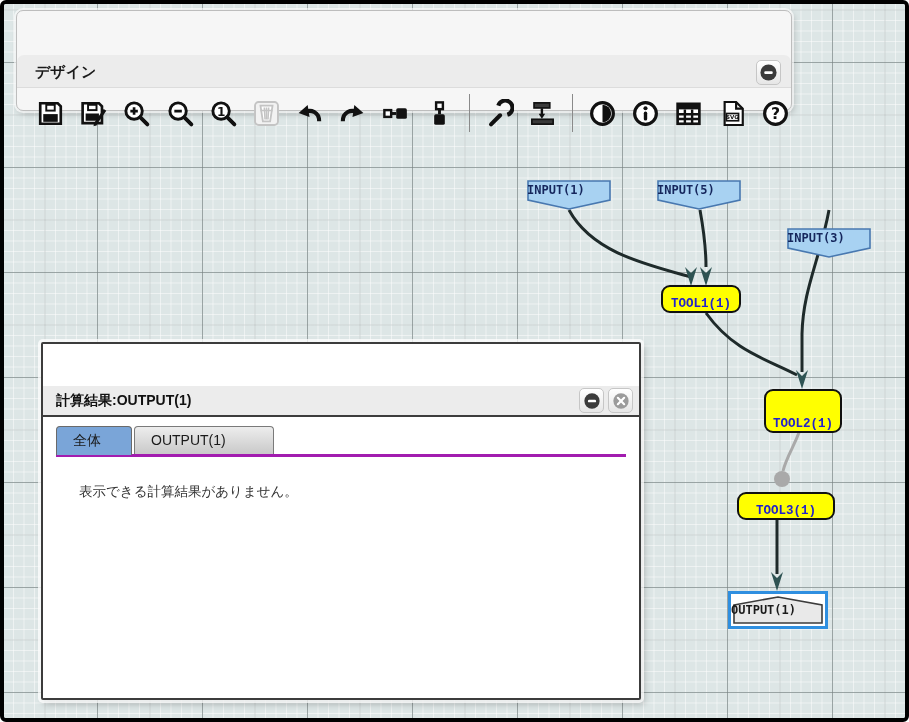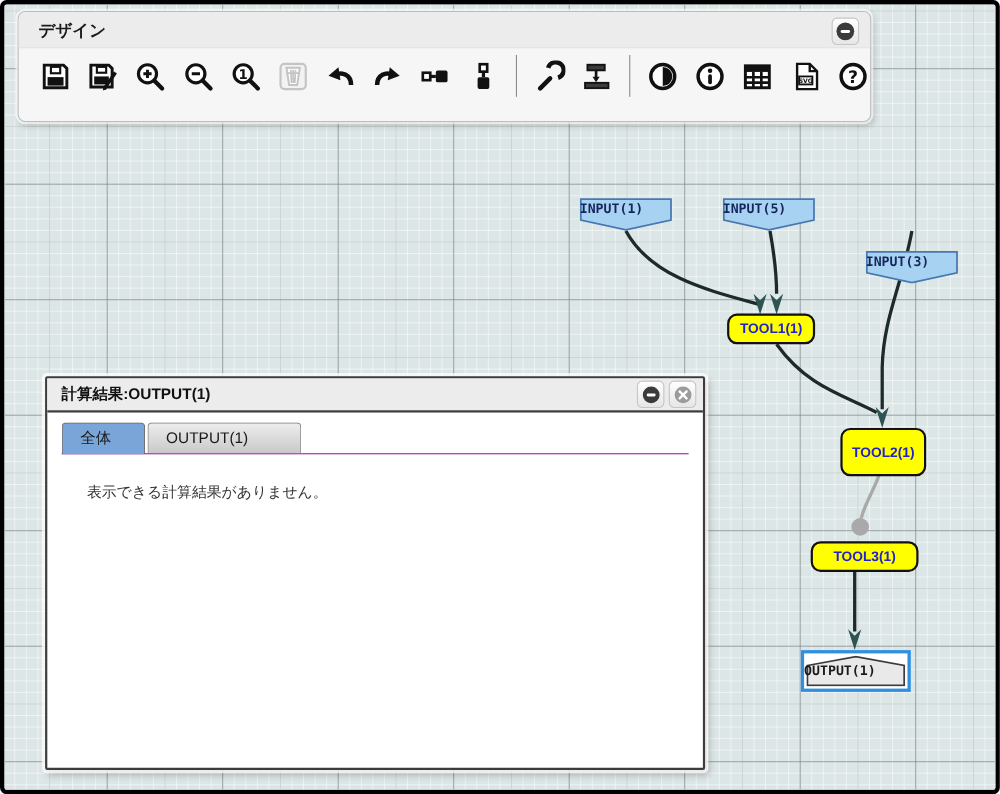--- a/index.html
+++ b/index.html
@@ -19,45 +19,45 @@
     background-position:-12px 58px,-12px 58px,-12px 5.5px,-12px 5.5px,-1.5px -5px,-1.5px -5px;}
   
   .edges{position:absolute;inset:0;z-index:1;pointer-events:none;}
   
   .node{position:absolute;z-index:2;}
   .node-label{position:absolute;left:0;width:100%;
     font-family:"DejaVu Sans Mono",monospace;font-weight:bold;font-size:12px;letter-spacing:0;}
   .input-label{top:3px;color:#15265C;}
   .output-label{top:9px;color:#1b1b1b;}
   .tool-node{box-sizing:border-box;background:#FFFF00;border:2px solid #111;border-radius:9px;
-    display:flex;align-items:center;justify-content:center;
-    font-family:Liberation Sans, sans-serif;font-weight:bold;font-size:12.5px;color:#2222CC;}
+    display:flex;align-items:flex-end;justify-content:center;
+    font-family:Liberation Mono, monospace;font-weight:bold;font-size:12.5px;color:#2222CC;}
   .selection-box{position:absolute;z-index:2;box-sizing:border-box;border:3px solid #2F8FE0;
     background:#fff;padding:2px 2px;}
   
   .float-win{position:absolute;z-index:10;box-sizing:border-box;}
   .toolbar-win{left:12px;top:6px;width:776px;height:101px;background:#f6f6f6;
     border:1px solid #bdbdbd;border-radius:7px;
     box-shadow:0 0 0 2px rgba(255,255,255,.65), 2px 3px 6px rgba(0,0,0,.20);}
   .toolbar-titlebar{height:30px;display:flex;align-items:center;justify-content:space-between;
-    padding:2px 10px 0 18px;background:#ececec;border-radius:7px 7px 0 0;border-bottom:1px solid #dcdcdc;}
+    padding:2px 10px 0 18px;background:#ececec;border-radius:7px 7px 0 0;border-bottom:1px solid #dcdcdc;margin-top:44px;}
   .toolbar-title{font-weight:bold;font-size:15px;color:#1a1a1a;}
   .winbtn{width:23px;height:23px;border:1px solid #c6c6c6;border-radius:5px;
     background:linear-gradient(#ffffff,#e6e6e6);display:inline-flex;align-items:center;justify-content:center;cursor:pointer;}
   .icon-row{display:flex;align-items:center;padding:6px 0 0 18px;gap:12px;}
   .tb-icon{width:32px;height:36px;display:flex;align-items:center;justify-content:center;cursor:pointer;}
   .tb-sep{width:1px;height:38px;background:#8a8a8a;margin:0 2px;}
   
   .result-win{left:37px;top:338px;width:600px;height:358px;background:#fff;border:2px solid #3c3c3c;
     border-radius:2px;box-shadow:0 0 0 3px rgba(255,255,255,.75), 3px 4px 7px rgba(0,0,0,.25);}
   .result-titlebar{height:29px;background:#ececec;border-bottom:2px solid #3c3c3c;
-    display:flex;align-items:center;justify-content:space-between;padding:0 6px 0 13px;}
+    display:flex;align-items:center;justify-content:space-between;padding:0 6px 0 13px;margin-top:42px;}
   .result-title{font-weight:bold;font-size:14px;color:#111;}
   .result-titlebar .btns{display:flex;gap:4px;}
-  .tabbar{margin:9px 13px 0 13px;border-bottom:1px solid #a21caf;display:flex;align-items:flex-end;}
+  .tabbar{margin:9px 13px 0 13px;border-bottom:3px solid #a21caf;display:flex;align-items:flex-end;}
   .tab{box-sizing:border-box;height:28px;line-height:26px;padding:0 16px;font-size:14px;color:#1a1a1a;
     border:1px solid #7a7a7a;border-bottom:none;border-radius:4px 4px 0 0;cursor:pointer;
     background:linear-gradient(#ededed,#c9c9c9);min-width:76px;}
   .tab.active{background:#7AA5D8;border-color:#6a6a6a;margin-bottom:-1px;height:29px;}
   .tab + .tab{margin-left:2px;min-width:140px;}
   .result-message{margin:26px 0 0 36px;font-size:13.5px;color:#333;}
 </style>
 </head>
 <body>
 

